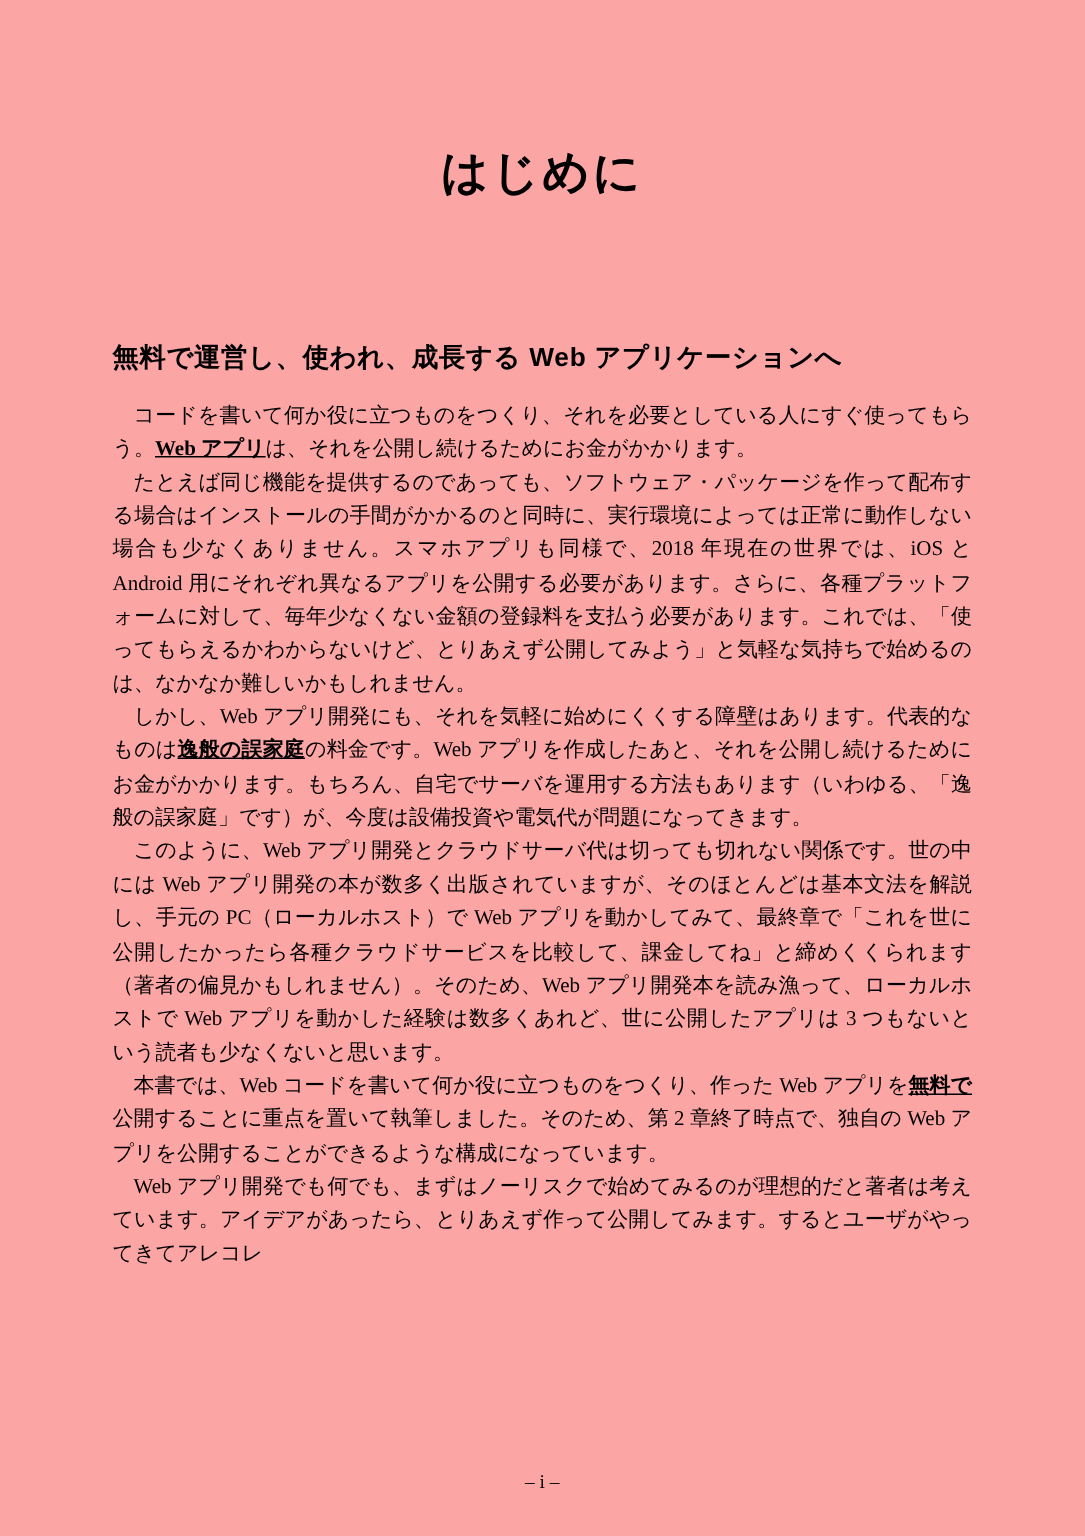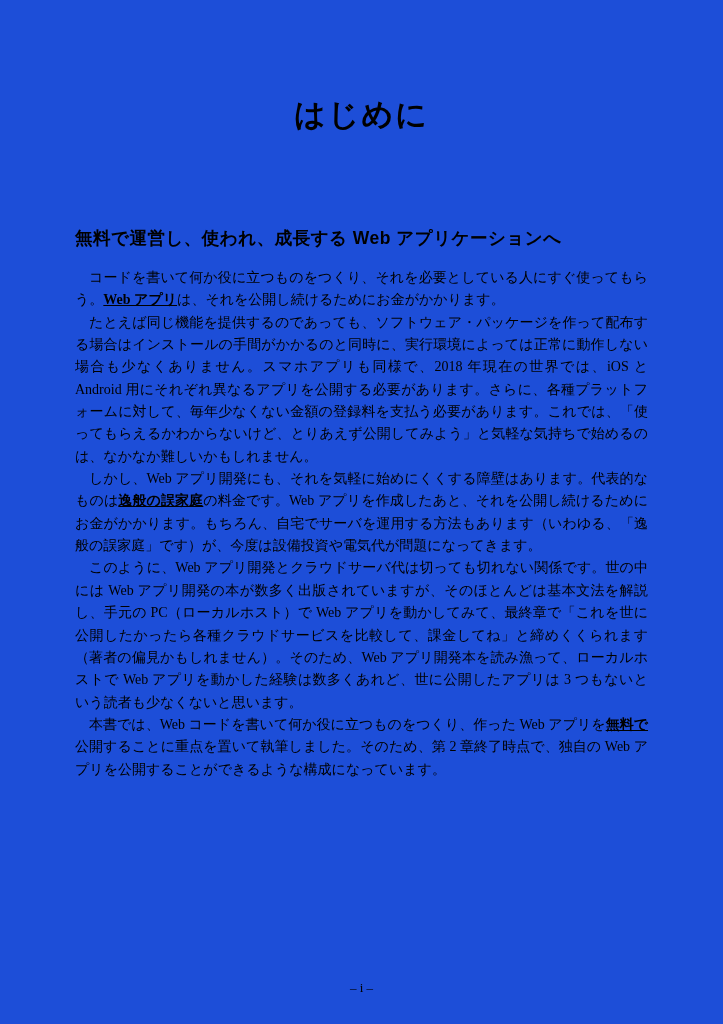--- a/index.html
+++ b/index.html
@@ -5,21 +5,21 @@
   html, body {
     margin: 0;
     padding: 0;
     background: #ffffff;
   }
   .page {
     position: relative;
     width: 723px;
     height: 1024px;
     margin: 0 auto;
-    background: #1d4ed8;
+    background: #fca5a5;
     box-sizing: border-box;
     padding: 0 75px;
     color: #000000;
     font-family: "Liberation Serif", "DejaVu Serif", serif;
     overflow: hidden;
   }
   .doc-title {
     margin: 0;
     padding-top: 94px;
     text-align: center;
@@ -65,16 +65,17 @@
   <h1 class="doc-title">はじめに</h1>
 
   <h2 class="section-heading">無料で運営し、使われ、成長する Web アプリケーションへ</h2>
 
   <div class="body-text">
       <p><span>コードを書いて何か役に立つものをつくり、それを必要としている人にすぐ使ってもらう。</span><strong>Web アプリ</strong><span>は、それを公開し続けるためにお金がかかります。</span></p>
       <p><span>たとえば同じ機能を提供するのであっても、ソフトウェア・パッケージを作って配布する場合はインストールの手間がかかるのと同時に、実行環境によっては正常に動作しない場合も少なくありません。スマホアプリも同様で、2018 年現在の世界では、iOS と Android 用にそれぞれ異なるアプリを公開する必要があります。さらに、各種プラットフォームに対して、毎年少なくない金額の登録料を支払う必要があります。これでは、「使ってもらえるかわからないけど、とりあえず公開してみよう」と気軽な気持ちで始めるのは、なかなか難しいかもしれません。</span></p>
       <p><span>しかし、Web アプリ開発にも、それを気軽に始めにくくする障壁はあります。代表的なものは</span><strong>逸般の誤家庭</strong><span>の料金です。Web アプリを作成したあと、それを公開し続けるためにお金がかかります。もちろん、自宅でサーバを運用する方法もあります（いわゆる、「逸般の誤家庭」です）が、今度は設備投資や電気代が問題になってきます。</span></p>
       <p><span>このように、Web アプリ開発とクラウドサーバ代は切っても切れない関係です。世の中には Web アプリ開発の本が数多く出版されていますが、そのほとんどは基本文法を解説し、手元の PC（ローカルホスト）で Web アプリを動かしてみて、最終章で「これを世に公開したかったら各種クラウドサービスを比較して、課金してね」と締めくくられます（著者の偏見かもしれません）。そのため、Web アプリ開発本を読み漁って、ローカルホストで Web アプリを動かした経験は数多くあれど、世に公開したアプリは 3 つもないという読者も少なくないと思います。</span></p>
       <p><span>本書では、Web コードを書いて何か役に立つものをつくり、作った Web アプリを</span><strong>無料で</strong><span>公開することに重点を置いて執筆しました。そのため、第 2 章終了時点で、独自の Web アプリを公開することができるような構成になっています。</span></p>
+      <p><span>Web アプリ開発でも何でも、まずはノーリスクで始めてみるのが理想的だと著者は考えています。アイデアがあったら、とりあえず作って公開してみます。するとユーザがやってきてアレコレ</span></p>
     </div>
 
   <div class="page-number">– i –</div>
 </div>
 
 </body></html>

